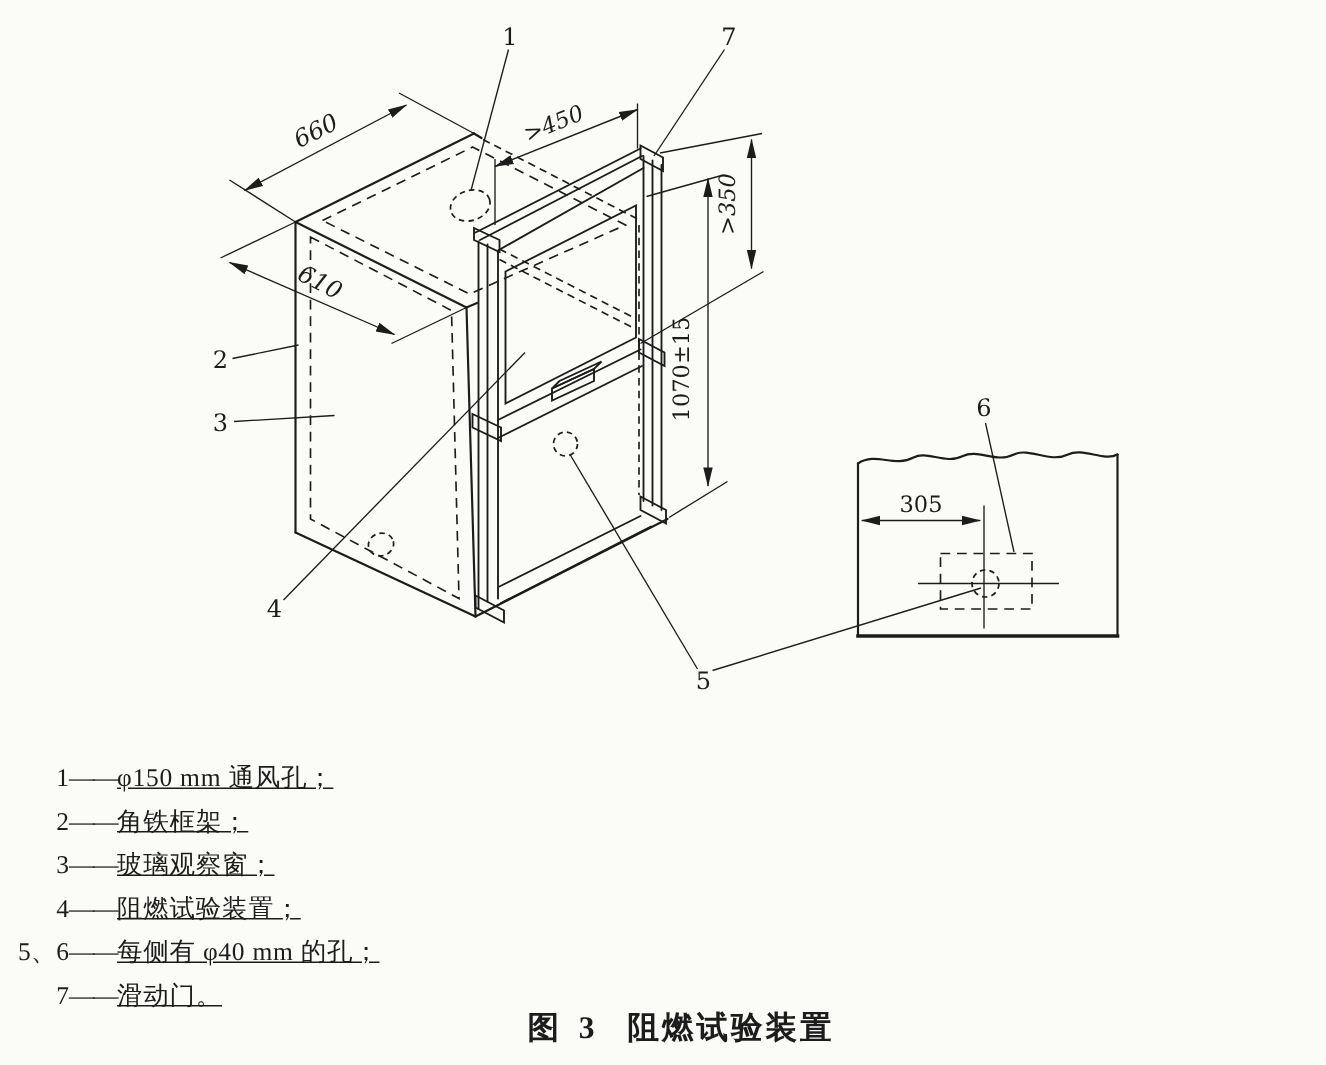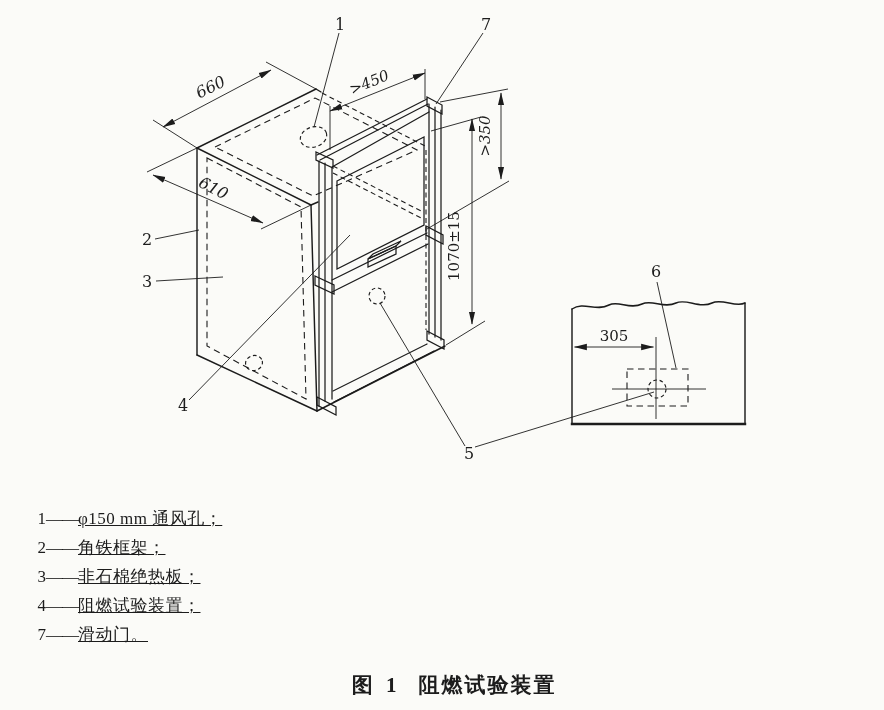--- a/index.html
+++ b/index.html
@@ -180,28 +180,31 @@
 
   
   <div class="legend">
     <div class="legend-row">
       <span class="lnum">1</span><span class="lsep">——</span><span class="ltext">φ150 mm 通风孔；</span>
     </div>
     <div class="legend-row">
       <span class="lnum">2</span><span class="lsep">——</span><span class="ltext">角铁框架；</span>
     </div>
     <div class="legend-row">
-      <span class="lnum">3</span><span class="lsep">——</span><span class="ltext">非石棉绝热板；</span>
+      <span class="lnum">3</span><span class="lsep">——</span><span class="ltext">玻璃观察窗；</span>
     </div>
     <div class="legend-row">
       <span class="lnum">4</span><span class="lsep">——</span><span class="ltext">阻燃试验装置；</span>
     </div>
     <div class="legend-row">
+      <span class="lnum">5、6</span><span class="lsep">——</span><span class="ltext">每侧有 φ40 mm 的孔；</span>
+    </div>
+    <div class="legend-row">
       <span class="lnum">7</span><span class="lsep">——</span><span class="ltext">滑动门。</span>
     </div>
   </div>
 
   
   <div class="caption">
-    <span class="cprefix">图 1</span><span class="ctitle">阻燃试验装置</span>
+    <span class="cprefix">图 3</span><span class="ctitle">阻燃试验装置</span>
   </div>
 
 </div>
 
 </body></html>

